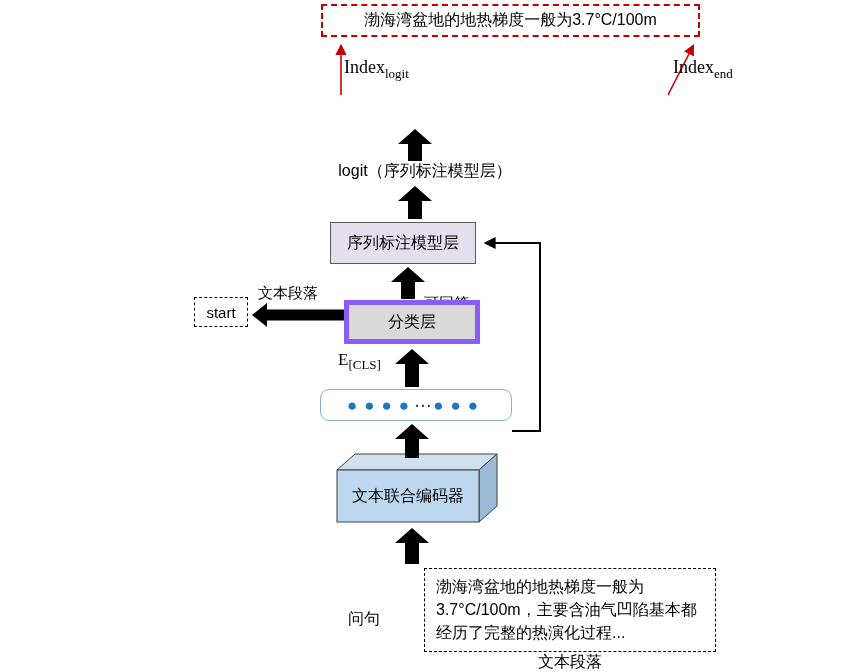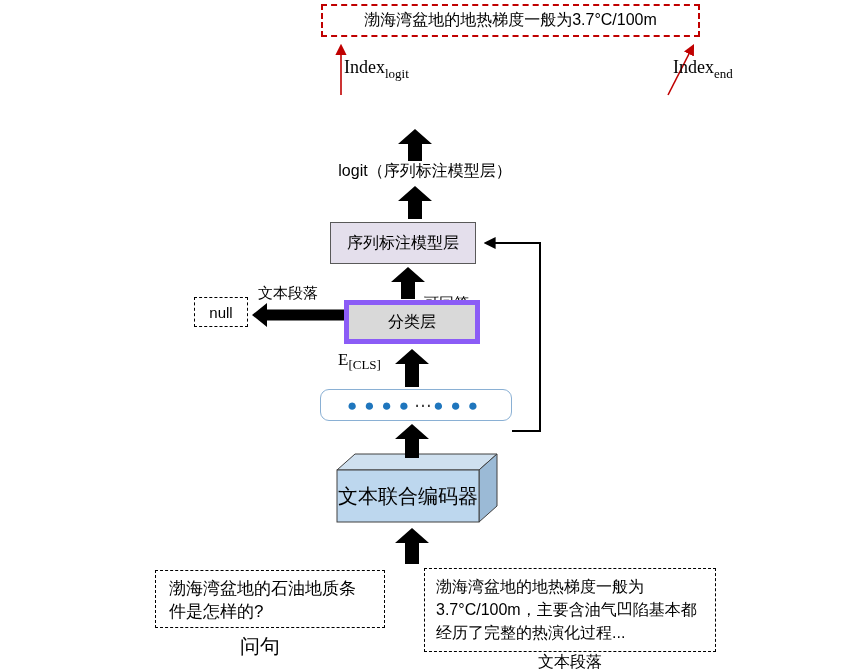--- a/index.html
+++ b/index.html
@@ -20,36 +20,36 @@
                display:flex; align-items:center; justify-content:center; font-size:16px; }
   #classifier { left:344px; top:300px; width:136px; height:44px; background:#d9d9d9; border:5px solid #8b5cf6;
                 display:flex; align-items:center; justify-content:center; font-size:16px; }
   #null-box { left:194px; top:297px; width:54px; height:30px; display:flex; align-items:center;
               justify-content:center; font-size:15px; }
   #dots-box { left:320px; top:389px; width:192px; height:32px; border:1.5px solid #8ab0d4; border-radius:9px;
               display:flex; align-items:center; justify-content:center; background:#fff; }
   #dots-box .dotrun { color:#1f76bd; font-size:17px; letter-spacing:7px; line-height:1; }
   #dots-box .dotmid { color:#333; font-size:17px; line-height:1; margin:0 2px 0 -2px; }
   #encoder-label { left:337px; top:470px; width:142px; height:52px; display:flex; align-items:center;
-                   justify-content:center; font-size:20px; }
+                   justify-content:center; font-size:16px; }
   #question-box { left:155px; top:570px; width:230px; height:58px; padding:7px 13px; font-size:17px;
                   line-height:1.35; }
   #passage-box { left:424px; top:568px; width:292px; height:84px; padding:6px 11px; font-size:16px;
                  line-height:1.45; }
 
   
   .serif-label { font-family:"Liberation Serif","DejaVu Serif",serif; font-size:18px; }
   .serif-label sub { font-size:13px; }
   #index-start { left:344px; top:57px; }
   #index-end   { left:673px; top:57px; }
   #logit-label { left:335px; top:161px; width:180px; text-align:center; font-size:16px; }
   #answerable  { left:424px; top:273px; font-size:15px;margin-top:21px; }
   #unanswerable{ left:258px; top:284px; font-size:15px; }
   #ecls        { left:338px; top:350px; font-size:17px; }
-  #question-caption { left:240px; top:633px; width:140px; text-align:left; font-size:20px; }
+  #question-caption { left:240px; top:609px; width:140px; text-align:right; font-size:16px; }
   #passage-caption  { left:490px; top:652px; width:160px; text-align:center; font-size:16px; }
 </style>
 </head>
 <body>
 
 <div id="canvas">
 
   <svg id="arrow-layer" width="867" height="672" viewBox="0 0 867 672">
     <defs>
       <marker id="mRed" viewBox="0 0 10 10" refX="8" refY="5" markerWidth="7" markerHeight="7" orient="auto">
@@ -86,31 +86,30 @@
 
   <div id="logit-label" class="abs layer2">logit（序列标注模型层）</div>
 
   <div id="seq-layer" class="abs layer2">序列标注模型层</div>
 
   <div id="answerable" class="abs layer2">可回答</div>
   <div id="unanswerable" class="abs layer2">文本段落</div>
 
   <div id="classifier" class="abs layer2">分类层</div>
 
-  <div id="null-box" class="abs layer2 dash-black">null</div>
+  <div id="null-box" class="abs layer2 dash-black">start</div>
 
   <div id="ecls" class="abs layer2 serif-label"><span>E</span><sub>[CLS]</sub></div>
 
   <div id="dots-box" class="abs layer2">
     <span class="dotrun">●●●●</span>
     <span class="dotmid">⋯</span>
     <span class="dotrun">●●●</span>
   </div>
 
   <div id="encoder-label" class="abs layer2">文本联合编码器</div>
 
-  <div id="question-box" class="abs layer2 dash-black">渤海湾盆地的石油地质条件是怎样的?</div>
   <div id="question-caption" class="abs layer2">问句</div>
 
   <div id="passage-box" class="abs layer2 dash-black">渤海湾盆地的地热梯度一般为3.7°C/100m，主要含油气凹陷基本都经历了完整的热演化过程...</div>
   <div id="passage-caption" class="abs layer2">文本段落</div>
 
 </div>
 
 </body></html>

